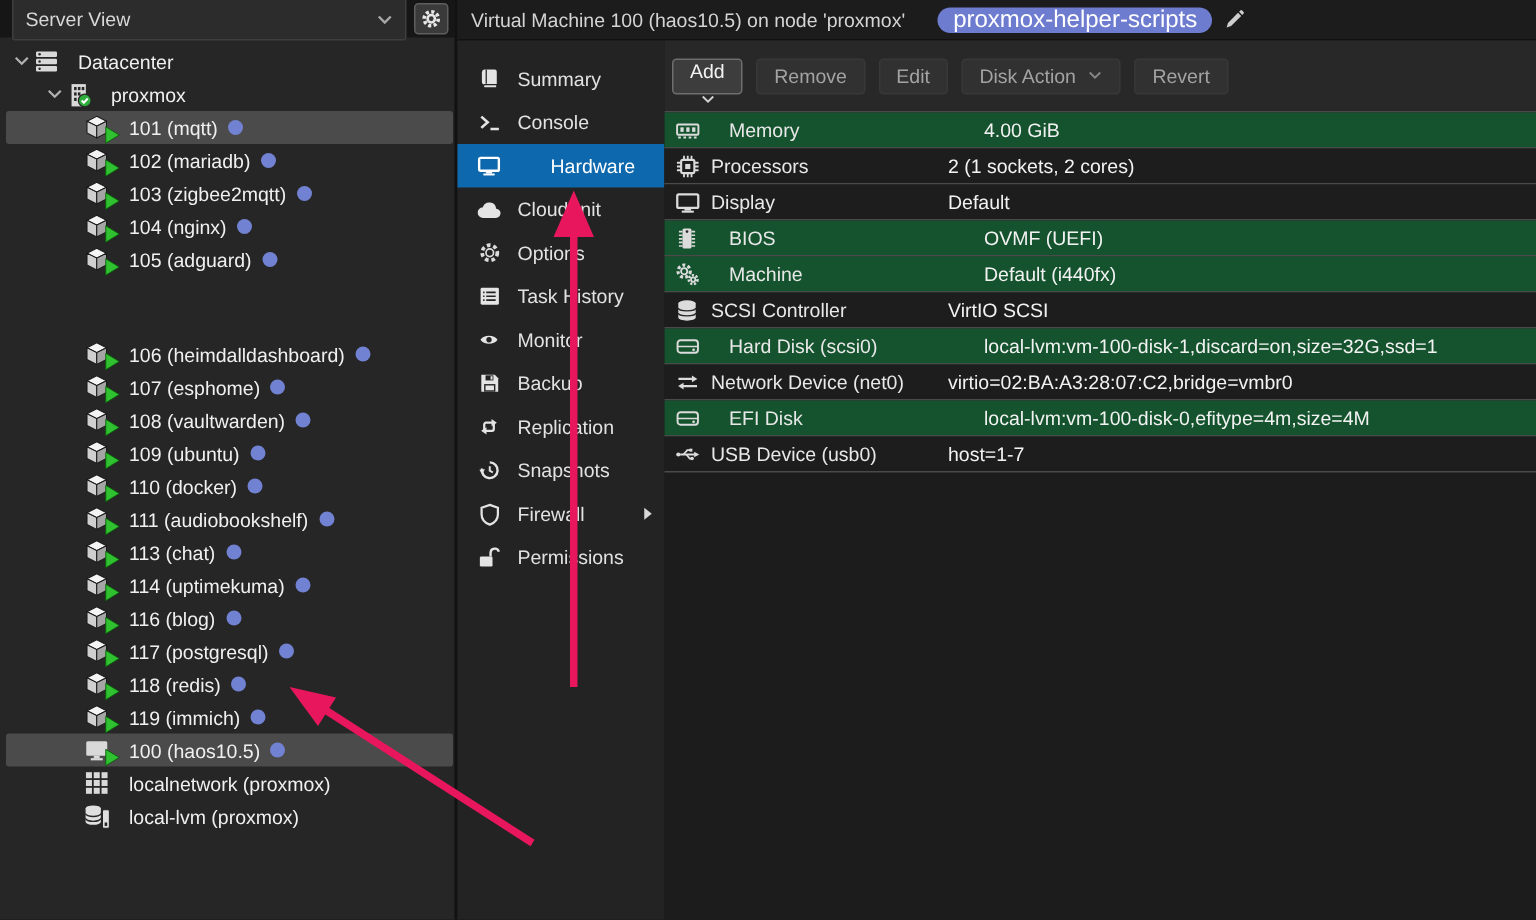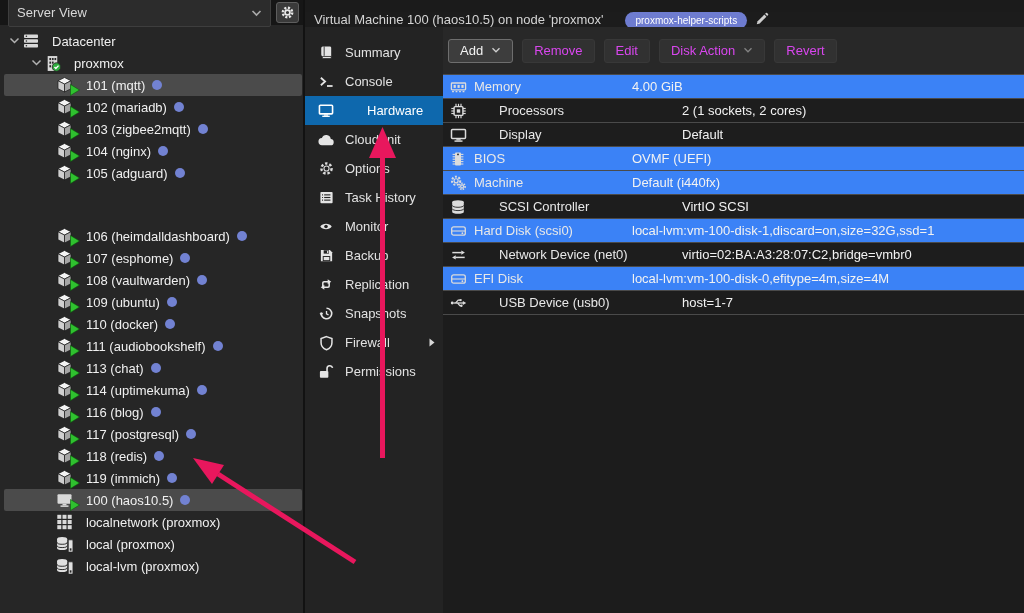--- a/index.html
+++ b/index.html
@@ -25,43 +25,43 @@
     white-space:nowrap;cursor:pointer;color:#f0f0f0;}
   .tree-row.highlighted{background:var(--selrow);}
   .tree-caret{width:16px;display:inline-flex;justify-content:center;flex:none;}
   .icon-wrap{position:relative;width:26px;height:18px;display:inline-flex;align-items:center;flex:none;}
   .play-overlay{position:absolute;right:2px;bottom:-2px;line-height:0;}
   .tree-label{margin-left:4px;}
   .dot{width:10px;height:10px;border-radius:50%;background:var(--dot);margin-left:7px;flex:none;}
   
   #splitter{position:absolute;left:303px;top:0;width:2px;height:613px;background:#121212;cursor:col-resize;}
   
-  #titlebar{position:absolute;left:305px;top:12px;width:719px;height:27px;background:#1c1c1c;
-    border-bottom:1px solid #111;display:flex;align-items:flex-start;padding-left:9px;gap:8px;}
+  #titlebar{position:absolute;left:305px;top:0;width:719px;height:27px;background:#1c1c1c;
+    border-bottom:1px solid #111;display:flex;align-items:center;padding-left:9px;gap:8px;}
   #titlebar .title{color:#d4d4d4;}
-  .badge{background:var(--badge);color:#fff;border-radius:9px;padding:2px 10px;font-size:10px;
+  .badge{background:var(--badge);color:#fff;border-radius:9px;padding:2px 10px;font-size:16px;
     margin-left:14px;line-height:13px;}
   .pencil{display:inline-flex;cursor:pointer;line-height:0;}
   
   #menu{position:absolute;left:305px;top:27px;width:138px;height:586px;background:#232323;padding-top:11px;}
   .menu-item{height:29px;display:flex;align-items:center;padding:0 8px 0 13px;gap:11px;color:#e2e2e2;cursor:pointer;}
   .menu-item.selected{background:var(--accent);color:#fff;gap:33px;}
   .menu-ic{width:16px;display:inline-flex;justify-content:center;flex:none;line-height:0;}
   .menu-caret{margin-left:auto;line-height:0;}
   
   #content{position:absolute;left:443px;top:27px;width:581px;height:586px;background:#1c1c1c;}
   .toolbar{height:47px;background:#282828;display:flex;align-items:center;padding-left:5px;gap:9px;}
   .btn{height:24px;border-radius:3px;padding:0 11px;display:inline-flex;align-items:center;gap:8px;
     font-family:"Liberation Sans",sans-serif;font-size:13px;cursor:pointer;}
-  .btn.enabled{background:#3d3d3d;border:1px solid #6e6e6e;color:#f2f2f2;}
-  .btn.disabled{background:#313131;border:1px solid #383838;color:#d946ef;cursor:default;}
+  .btn.enabled{background:#3d3d3d;border:1px solid #6e6e6e;color:#f2f2f2;flex-direction:column;}
+  .btn.disabled{background:#313131;border:1px solid #383838;color:#a3a3a3;cursor:default;}
   .hw-table{border-top:1px solid #4a4a4a;}
   .hw-row{height:24px;border-bottom:1px solid #4a4a4a;display:flex;align-items:center;padding-left:7px;cursor:pointer;}
-  .hw-row.odd{background:#3b82f6;}
-  .hw-row.even{background:#1d1d1d;gap:25px;}
+  .hw-row.odd{background:#14532d;gap:12px;}
+  .hw-row.even{background:#1d1d1d;}
   .hw-ic{width:24px;display:inline-flex;flex:none;line-height:0;}
   .hw-label{width:158px;color:#e8e8e8;flex:none;}
   .hw-value{color:#f2f2f2;white-space:nowrap;}
   
   #annotations{position:absolute;left:0;top:0;width:1024px;height:613px;pointer-events:none;z-index:50;}
 </style>
 </head>
 <body>
 
 <div id="sidebar">
@@ -389,32 +389,20 @@
               <rect x="0.8" y="6" width="4" height="4"></rect>
               <rect x="6" y="6" width="4" height="4"></rect>
               <rect x="11.2" y="6" width="4" height="4"></rect>
               <rect x="0.8" y="11.2" width="4" height="4"></rect>
               <rect x="6" y="11.2" width="4" height="4"></rect>
               <rect x="11.2" y="11.2" width="4" height="4"></rect>
             </g>
           </svg>
         </span>
         <span class="tree-label">localnetwork (proxmox)</span>
-      </div>
-      <div class="tree-row" style="padding-left: 52px;">
-        <span class="icon-wrap">
-          <svg width="18" height="17" viewBox="0 0 17 16">
-            <ellipse cx="5.8" cy="2.8" rx="4.8" ry="1.9" fill="#e0e0e0"></ellipse>
-            <path d="M1 2.8 v8.4 a4.8 1.9 0 0 0 9.6 0 v-8.4" fill="#e0e0e0"></path>
-            <path d="M1 5.9 a4.8 1.9 0 0 0 9.6 0 M1 9 a4.8 1.9 0 0 0 9.6 0" fill="none" stroke="#262626" stroke-width="0.9"></path>
-            <rect x="11.6" y="3.6" width="4.4" height="11.6" rx="0.9" fill="#e0e0e0" stroke="#262626" stroke-width="0.7"></rect>
-            <rect x="13" y="11.6" width="1.6" height="2.2" fill="#262626"></rect>
-          </svg>
-        </span>
-        <span class="tree-label">local (proxmox)</span>
       </div>
       <div class="tree-row" style="padding-left: 52px;">
         <span class="icon-wrap">
           <svg width="18" height="17" viewBox="0 0 17 16">
             <ellipse cx="5.8" cy="2.8" rx="4.8" ry="1.9" fill="#e0e0e0"></ellipse>
             <path d="M1 2.8 v8.4 a4.8 1.9 0 0 0 9.6 0 v-8.4" fill="#e0e0e0"></path>
             <path d="M1 5.9 a4.8 1.9 0 0 0 9.6 0 M1 9 a4.8 1.9 0 0 0 9.6 0" fill="none" stroke="#262626" stroke-width="0.9"></path>
             <rect x="11.6" y="3.6" width="4.4" height="11.6" rx="0.9" fill="#e0e0e0" stroke="#262626" stroke-width="0.7"></rect>
             <rect x="13" y="11.6" width="1.6" height="2.2" fill="#262626"></rect>
           </svg>

